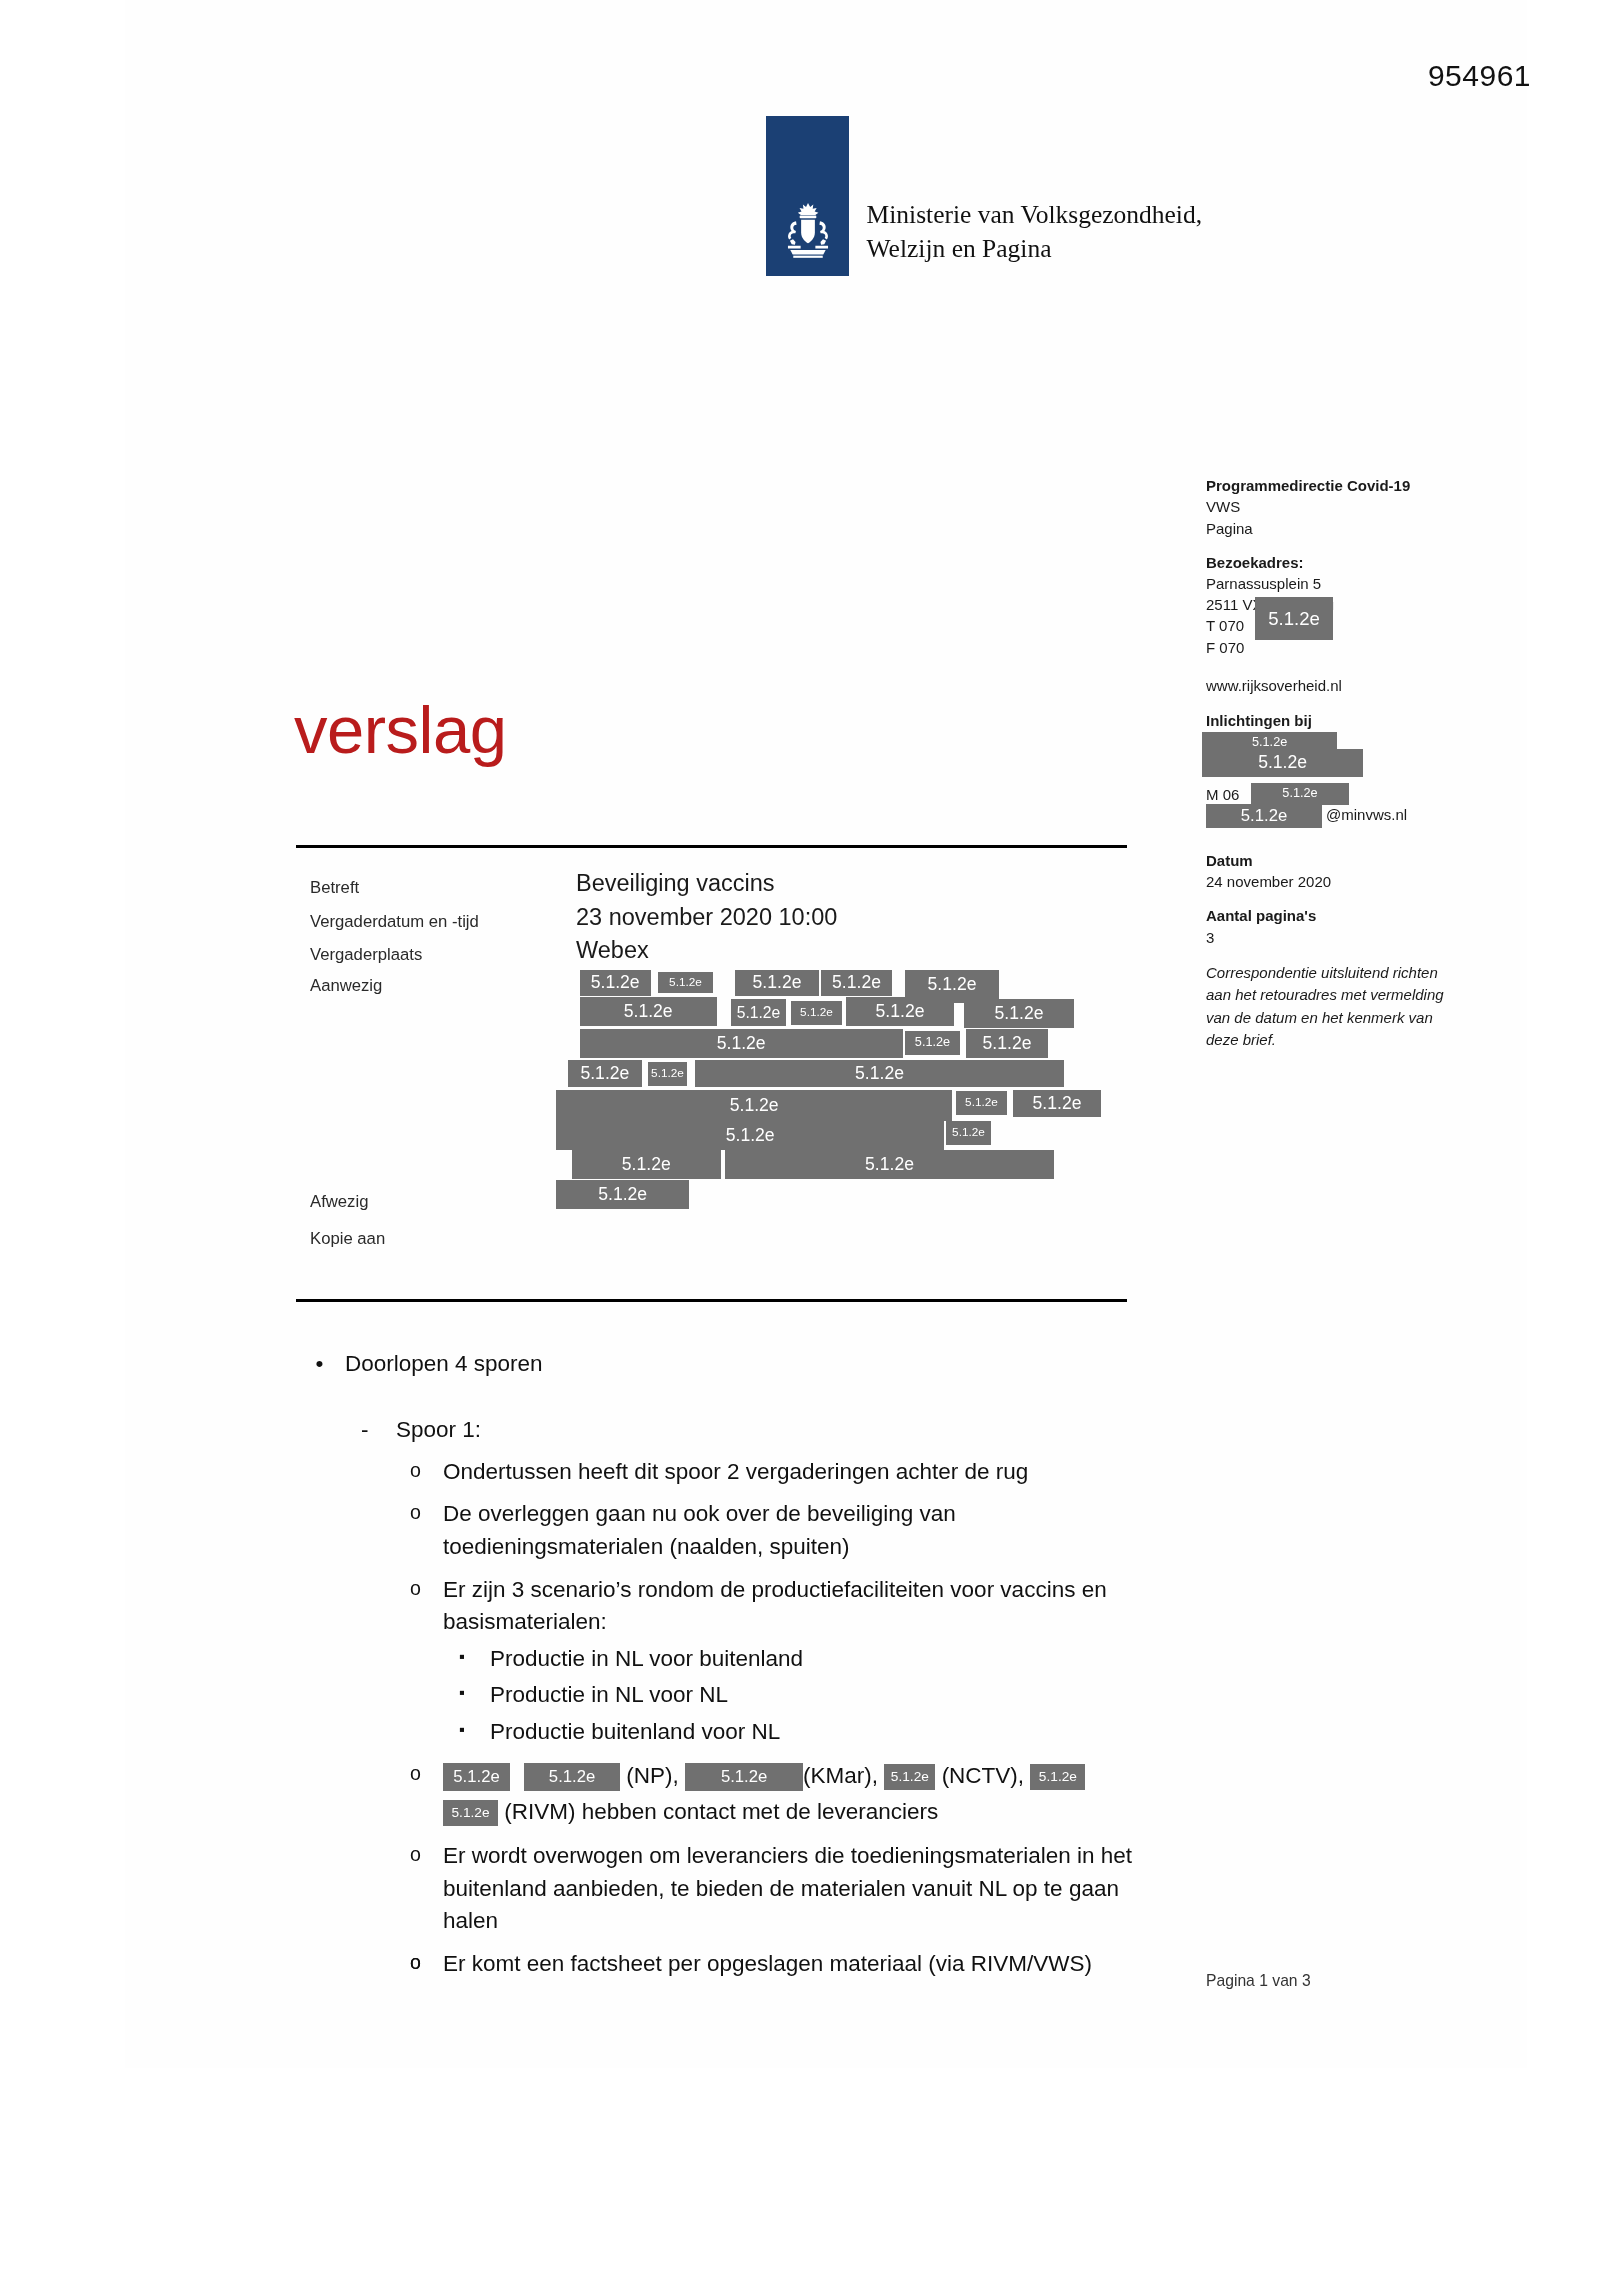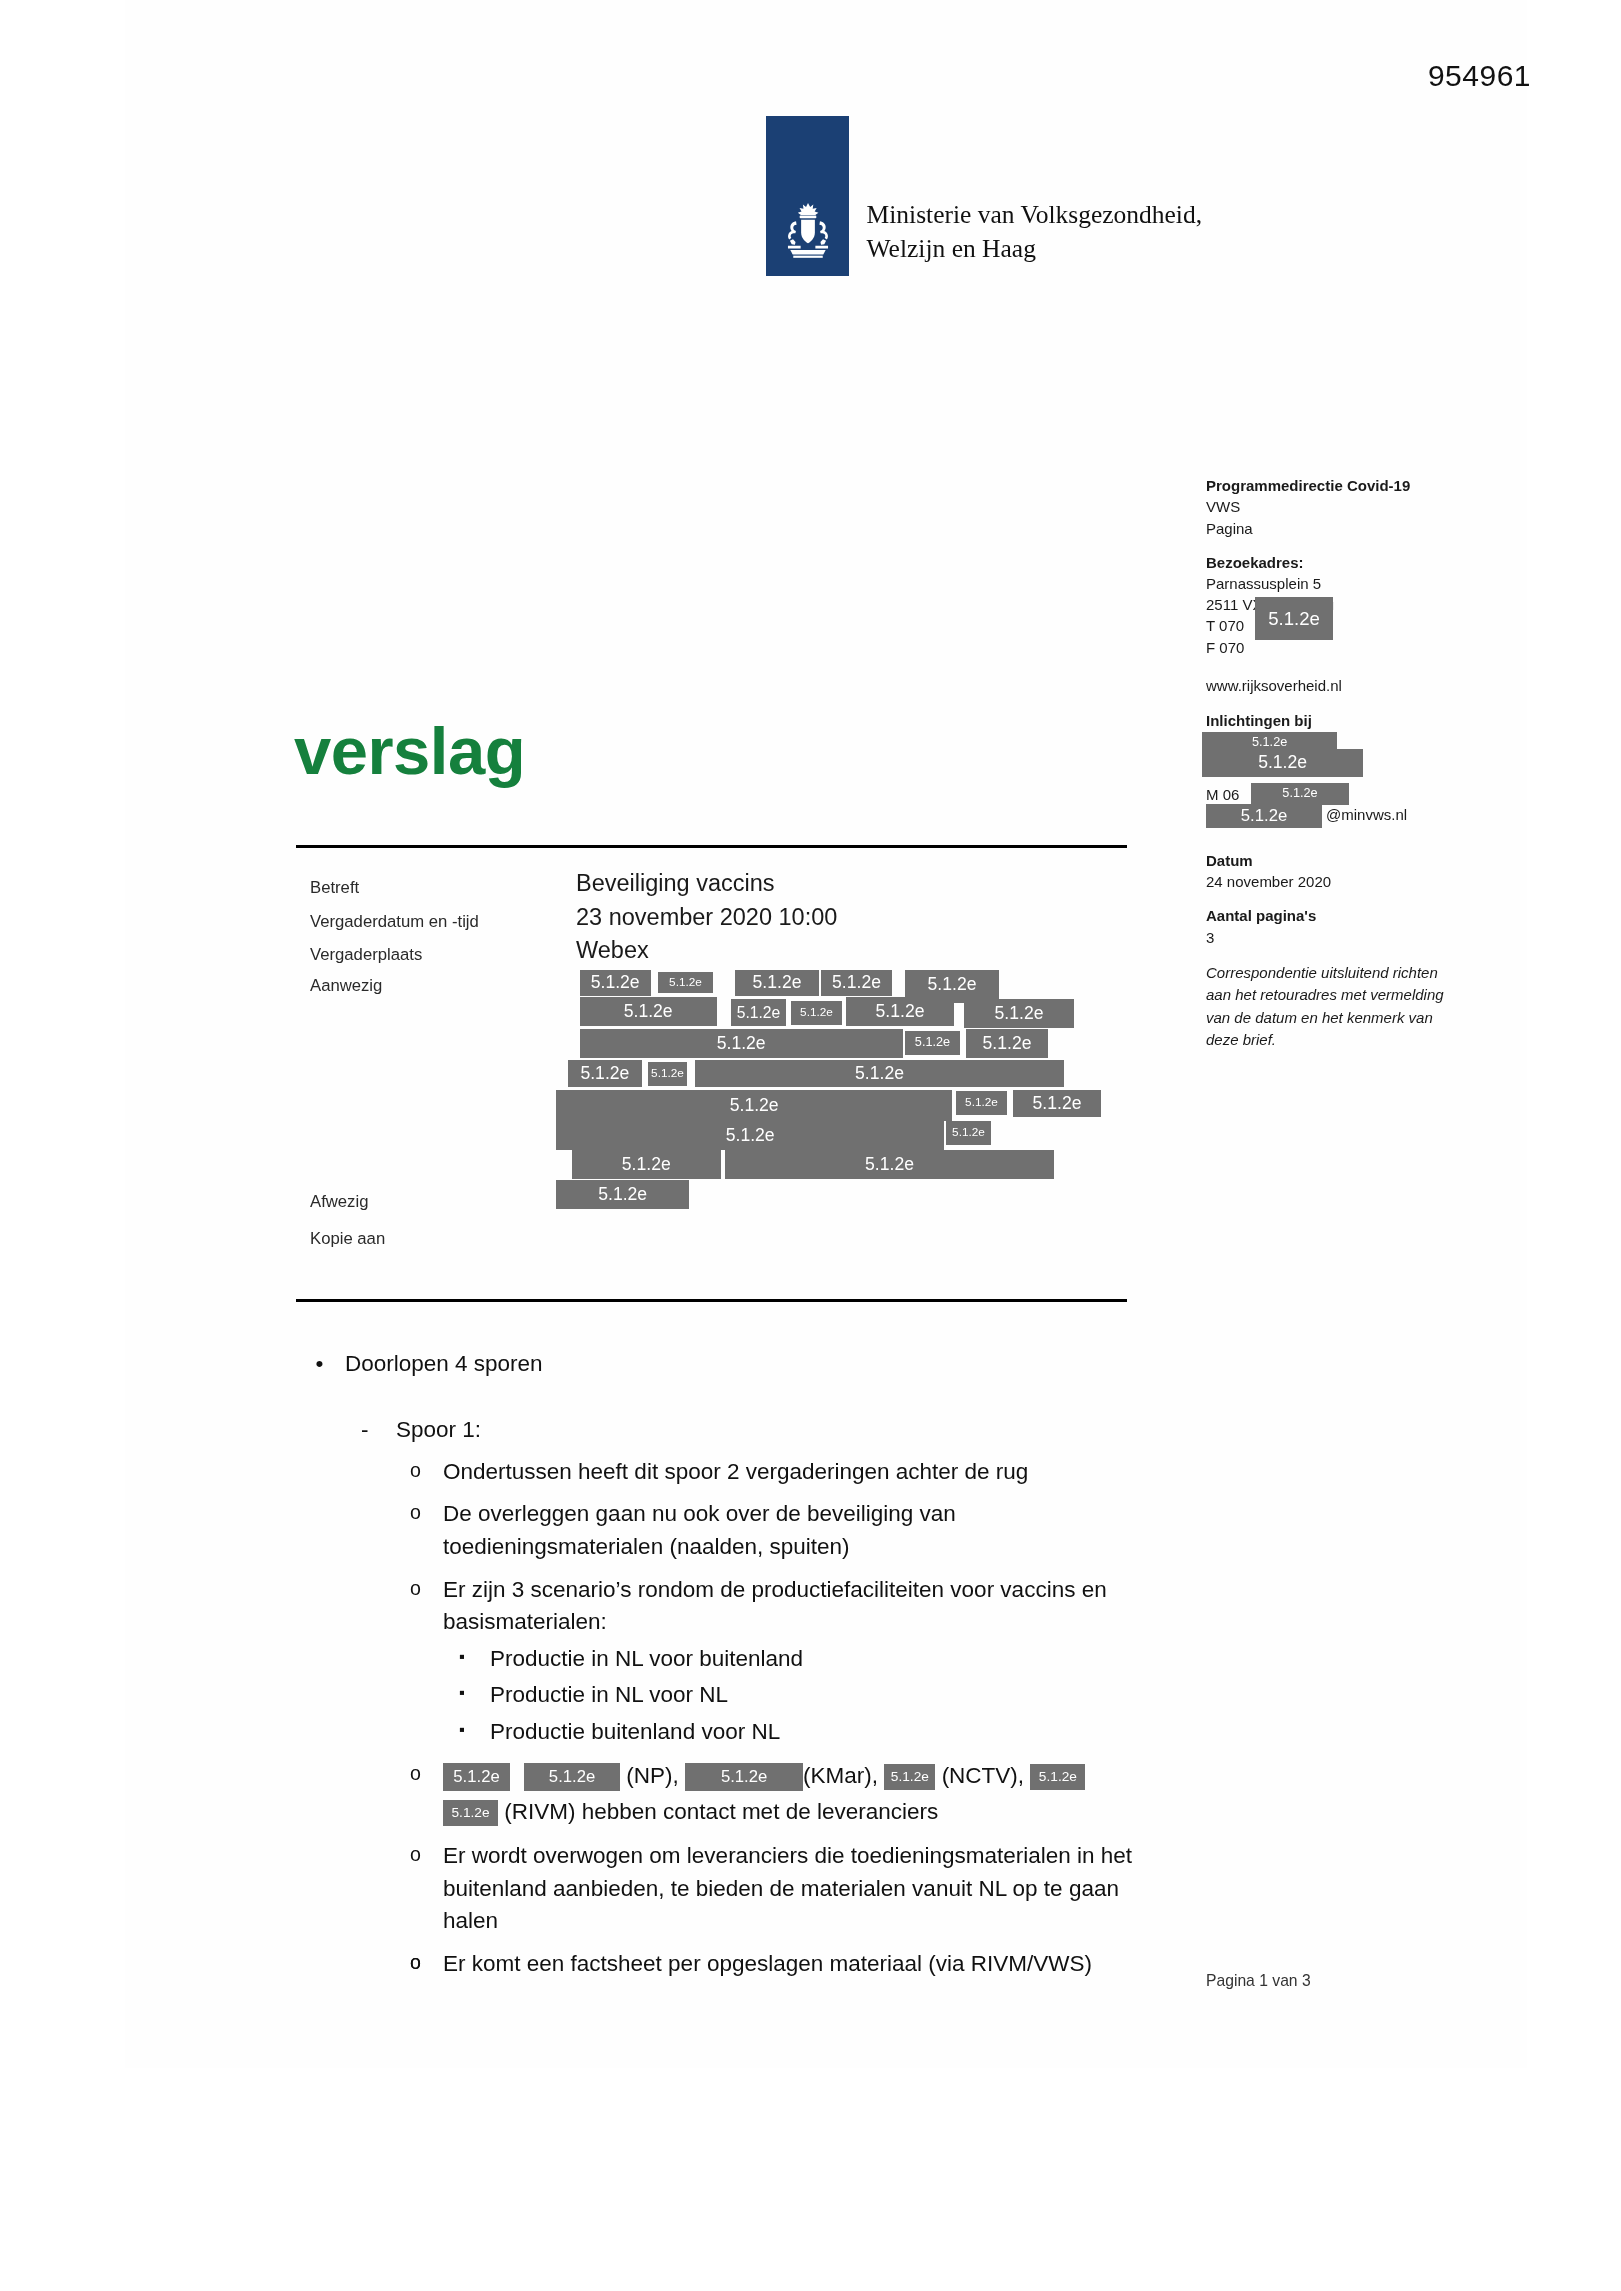--- a/index.html
+++ b/index.html
@@ -94,25 +94,25 @@
     font-family: "Liberation Sans", sans-serif;
     overflow: hidden;
     white-space: nowrap;
   }
   .red-abs { position: absolute; }
 
   
   #title {
     position: absolute;
     left: 294px;
-    top: 712px;
+    top: 691px;
     font-size: 67px;
-    font-weight: 700;
+    font-weight: 400;
     letter-spacing: -0.5px;
-    color: #15803d;
+    color: #b91c1c;
   }
 
   
   .rule {
     position: absolute;
     left: 296px;
     width: 831px;
     height: 2.9px;
     background: #000;
   }
@@ -198,21 +198,21 @@
             <path d="M46.4 40.3 l-3.1-1.3 -2.6 2.7 0.6 2.8 3.3-0.6z"></path>
             <path d="M35.5 45.6 h12.9 v2.6 H35.5z"></path>
 
             <path d="M10 49.8 h36 l-2.4 4.6 H12.4z"></path>
             <rect x="13" y="55.6" width="30" height="2.2"></rect>
           </g>
         </svg>
       </span>
     </div>
     <div id="logo-text"><span>Ministerie van Volksgezondheid,</span>
-<span>Welzijn en Haag</span></div>
+<span>Welzijn en Pagina</span></div>
   </div>
 
   <div id="meta-col">
 
     <div class="grp">
       <div class="hd">Programmedirectie Covid-19</div>
       <div>VWS</div>
       <div>Pagina</div>
     </div>
 

